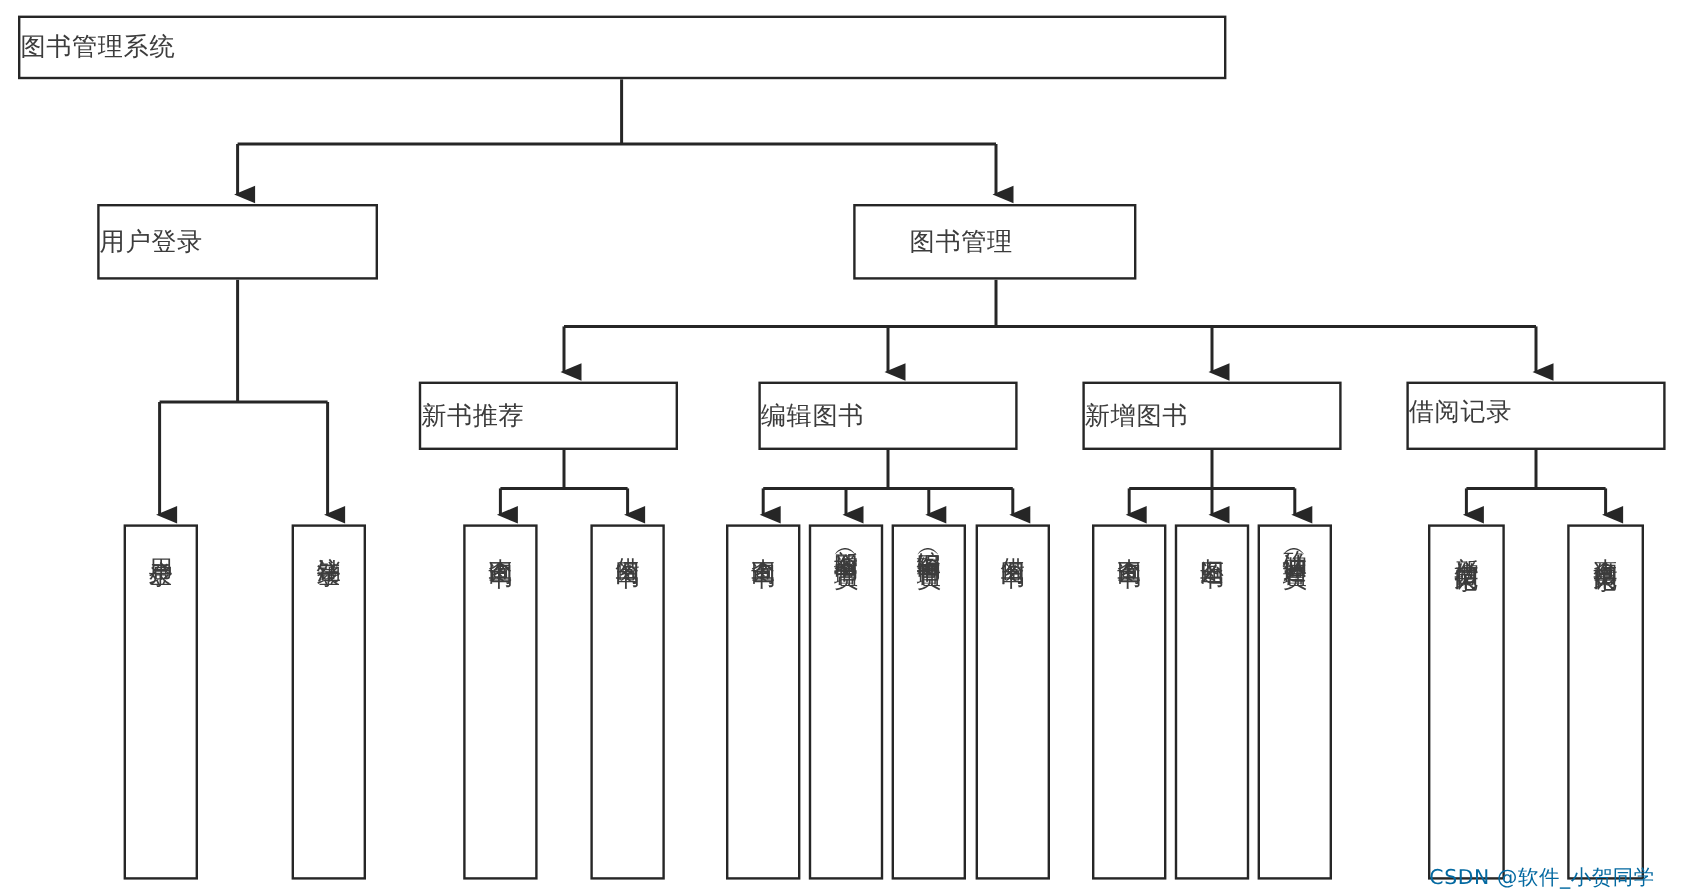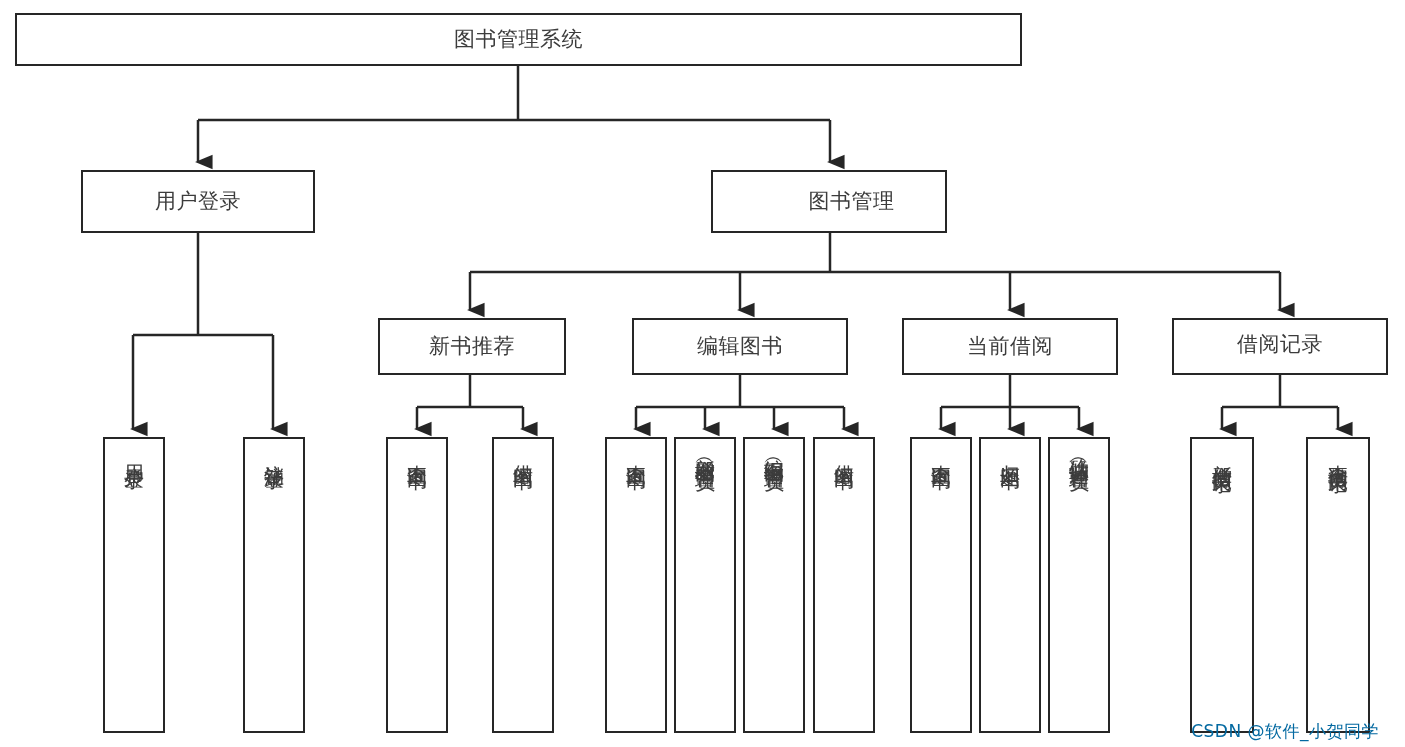--- a/index.html
+++ b/index.html
@@ -26,21 +26,21 @@
     height: 747px;
     pointer-events: none;
   }
   .node {
     position: absolute;
     box-sizing: border-box;
     border: 2.5px solid #262626;
     background: #ffffff;
     display: flex;
     align-items: center;
-    justify-content: center;
+    justify-content: flex-start;
     color: #3c3c3c;
   }
   .node-label {
     font-size: 21px;
     line-height: 1.15;
     letter-spacing: 0.5px;
     white-space: nowrap;
     color: #3c3c3c;
   }
   .node.leaf {
@@ -129,28 +129,28 @@
     <span class="node-label">图书管理系统</span>
   </div>
 
   <div class="node" style="left:81px; top:170px; width:234px; height:63px;">
     <span class="node-label">用户登录</span>
   </div>
   <div class="node" style="left:711px; top:170px; width:236px; height:63px;padding-left:45px;">
     <span class="node-label">图书管理</span>
   </div>
 
-  <div class="node" style="left:378px; top:318px; width:188px; height:57px;">
+  <div class="node" style="left:349px; top:318px; width:216px; height:57px;">
     <span class="node-label">新书推荐</span>
   </div>
   <div class="node" style="left:632px; top:318px; width:216px; height:57px;">
     <span class="node-label">编辑图书</span>
   </div>
   <div class="node" style="left:902px; top:318px; width:216px; height:57px;">
-    <span class="node-label">当前借阅</span>
+    <span class="node-label">新增图书</span>
   </div>
   <div class="node" style="left:1172px; top:318px; width:216px; height:57px;font-family:Liberation Mono, monospace;">
     <span class="node-label">借阅记录</span>
   </div>
 
   <div class="node leaf" style="left:103px; top:437px; width:62px; height:296px;">
     <span class="node-label">用户登录</span>
   </div>
   <div class="node leaf" style="left:243px; top:437px; width:62px; height:296px;">
     <span class="node-label">注销登录</span>

